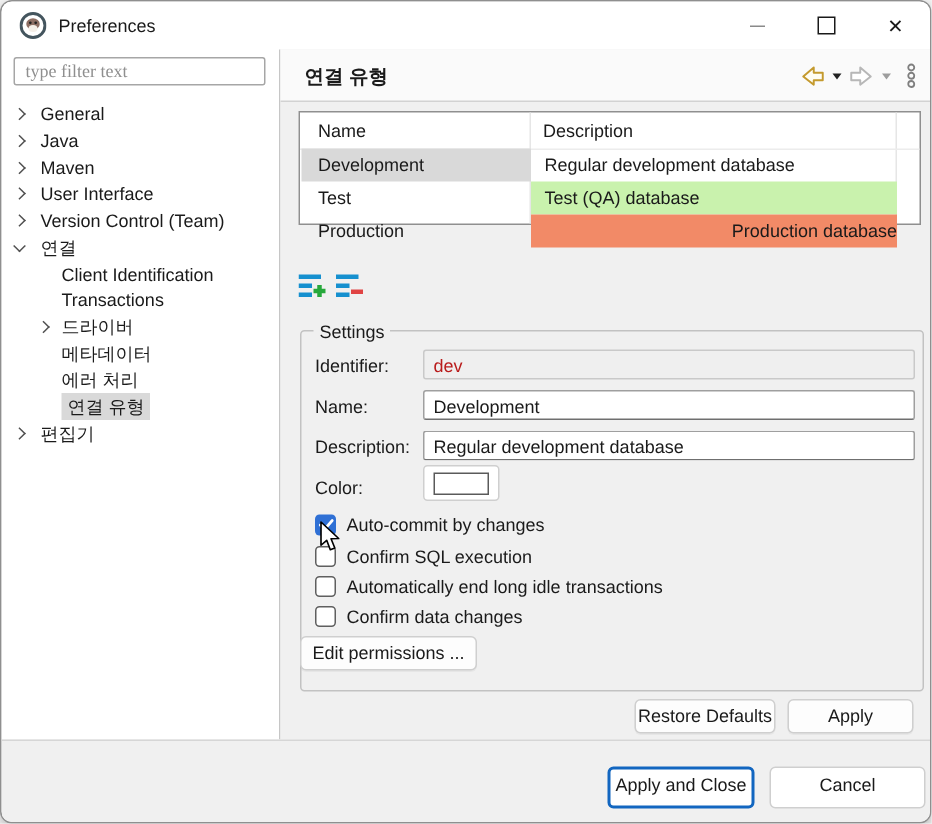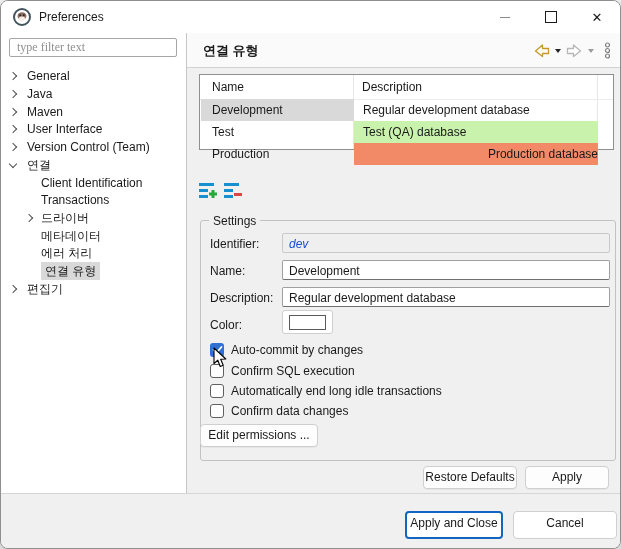--- a/index.html
+++ b/index.html
@@ -47,21 +47,21 @@
   .cell-desc{position:absolute;left:153px;width:244px;height:22px;padding-left:9px;box-sizing:border-box;}
   
   .mini-toolbar{position:absolute;left:12px;top:149px;display:flex;gap:6px;}
   .tool-btn{width:19px;height:17px;display:flex;align-items:center;justify-content:center;}
   
   .group{position:absolute;left:13px;top:187px;width:414px;height:239px;border:1px solid #c2c2c2;border-radius:3px;}
   .group-label{position:absolute;left:8px;top:-7px;background:#f0f0f0;padding:0 4px;font-size:12px;}
   .frow-label{position:absolute;left:9px;font-size:12px;}
   .field{position:absolute;left:81px;width:328px;height:20px;line-height:20px;background:#fff;border:1px solid #9f9f9f;
     border-bottom-color:#6f6f6f;border-radius:2px;box-sizing:border-box;padding:0 6px;white-space:nowrap;overflow:hidden;}
-  .field.disabled{background:#efefef;border:1px solid #c9c9c9;color:#1d4ed8;font-style:italic;}
+  .field.disabled{background:#efefef;border:1px solid #c9c9c9;color:#b91c1c;}
   .color-btn{position:absolute;left:81px;top:89px;width:49px;height:22px;background:#fff;border:1px solid #cfcfcf;border-radius:3px;
     display:flex;align-items:center;justify-content:center;}
   .color-swatch{width:35px;height:13px;background:#fff;border:1.5px solid #5a5a5a;}
   .cbrow{position:absolute;left:9px;height:16px;display:flex;align-items:center;gap:7px;}
   .cbox{width:14px;height:14px;box-sizing:border-box;border:1px solid #5f5f5f;border-radius:3px;background:#fff;flex:0 0 auto;
     display:flex;align-items:center;justify-content:center;}
   .cbox.checked{border:none;}
   .perm-btn{position:absolute;left:-1px;top:203px;width:118px;height:23px;background:#fdfdfd;border:1px solid #cfcfcf;border-radius:4px;
     text-align:center;line-height:21px;box-sizing:border-box;box-shadow:0 1px 0 rgba(0,0,0,.04);}
   

